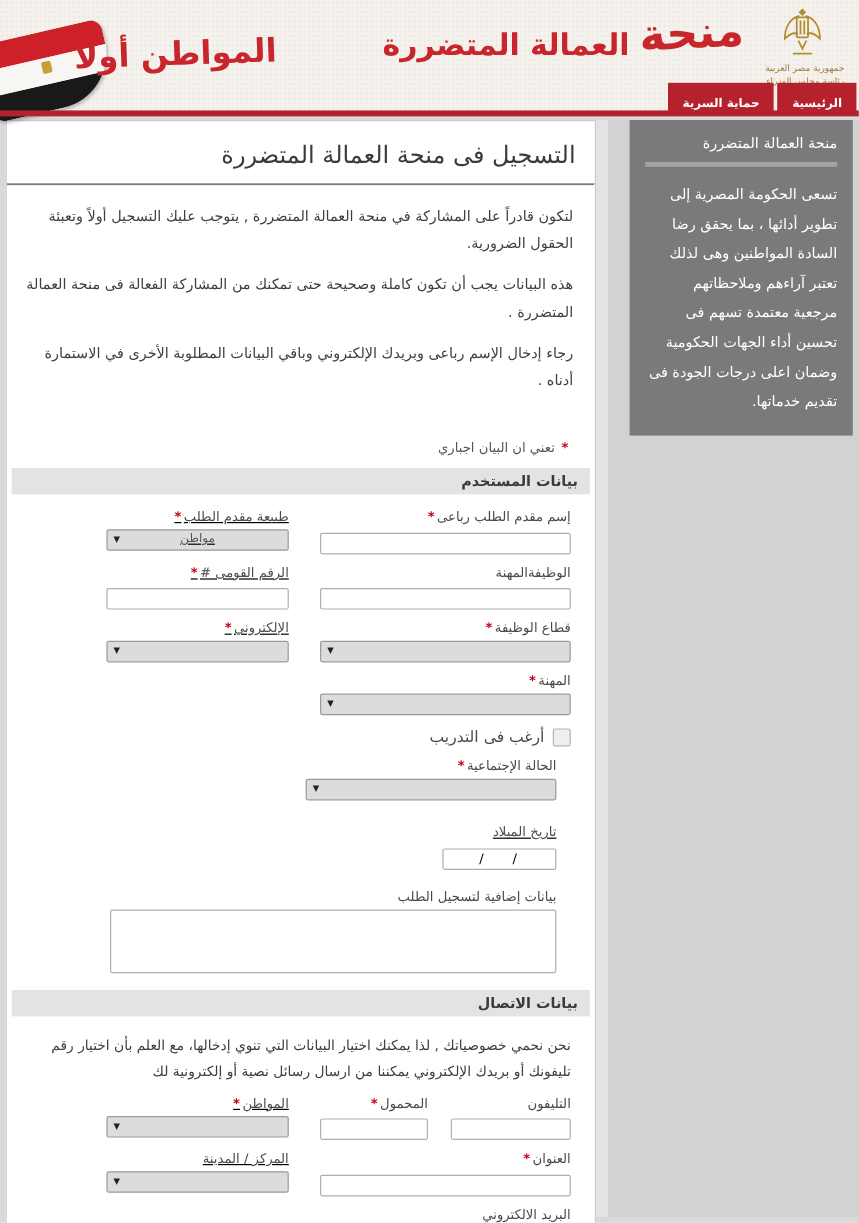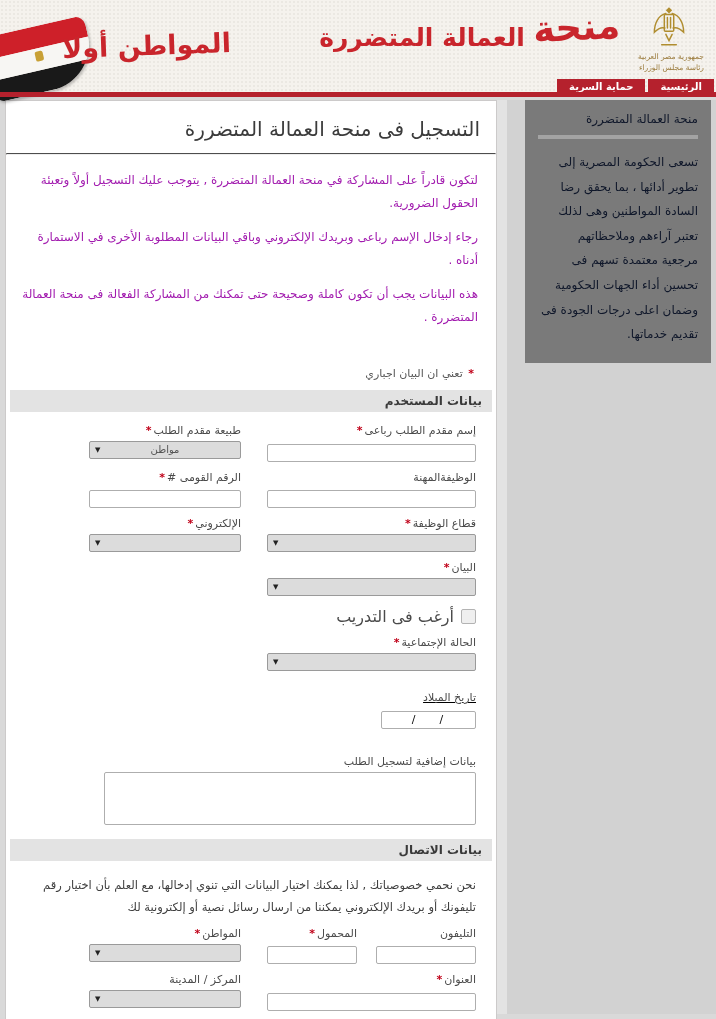--- a/index.html
+++ b/index.html
@@ -29,71 +29,71 @@
   .brand{position:absolute;top:6px;right:96px;display:flex;direction:rtl;align-items:flex-start;}
   .brand .w1{font-size:37px;font-weight:bold;color:#c9252c;letter-spacing:-1px;transform:rotate(-3deg);}
   .brand .w2{font-size:25px;font-weight:bold;color:#c9252c;margin-top:17px;margin-right:8px;}
   .slogan{position:absolute;top:30px;left:62px;font-size:27px;font-weight:bold;color:#c9252c;transform:rotate(-2deg);}
   .gov-logo{position:absolute;top:4px;right:12px;width:70px;}
   .gov-logo svg{display:block;margin:0 auto;}
   .gov-caption{font-size:7.5px;color:#9b7b3c;line-height:1.5;margin-top:1px;white-space:nowrap;}
   .nav{position:absolute;bottom:1px;right:2px;display:flex;direction:rtl;gap:3px;}
   .nav-btn{
     background:#b5212d;color:#fff;font-size:10px;font-weight:bold;
-    padding:2px 12px 3px;cursor:pointer;line-height:1.2;
+    padding:12px 12px 3px;cursor:pointer;line-height:1.2;
   }
   
   .page-body{display:flex;direction:rtl;align-items:flex-start;padding-top:3px;height:914px;}
   .side-col{width:209px;flex:none;background:#d2d2d2;height:100%;}
   .gap-strip{width:10px;flex:none;background:#e3e3e3;height:100%;}
   .main-col{flex:1;height:100%;}
   .panel{
     background:#fff;border:1px solid #cccaca;margin-left:5px;min-height:902px;
     box-sizing:border-box;
   }
   
   .side-box{
-    background:#7a7a7a;color:#0f172a;margin:0 5px 0 18px;
+    background:#7a7a7a;color:#ffffff;margin:0 5px 0 18px;
     padding:10px 13px 16px;box-sizing:border-box;
   }
   .side-title{font-size:12px;margin:2px 0 9px;}
   .side-divider{height:4px;background:#a3a3a3;margin:0 0 11px;}
   .side-text{font-size:12px;line-height:2.05;text-align:right;}
   
   .page-title{font-size:20px;color:#3b3b3b;padding:16px 16px 12px;}
   .title-rule{border-top:1px solid #4d4d4d;margin:0;}
-  .intro{padding:14px 18px 4px 10px;font-size:12px;color:#a21caf;line-height:1.95;}
+  .intro{padding:14px 18px 4px 10px;font-size:12px;color:#404040;line-height:1.95;}
   .intro p{margin:0 0 10px;}
   .req-note{margin:24px 20px 10px;font-size:11px;color:#555;text-align:right;}
   .req{color:#c00018;font-weight:bold;margin:0 2px;}
   .section-bar{
     background:#e3e3e3;margin:4px 4px 12px;height:22px;line-height:22px;
     padding-right:10px;font-size:12px;font-weight:bold;color:#3a3a3a;
   }
   .frow{display:flex;direction:rtl;justify-content:space-between;padding:0 20px 0 83px;margin-bottom:9px;}
   .fr{width:209px;flex:none;}
-  .fl{width:152px;flex:none;}
+  .fl{width:152px;flex:none;text-decoration:underline;}
   .flabel{font-size:11px;color:#4a4a4a;margin-bottom:4px;display:block;text-align:right;}
   .tinput{
     width:100%;box-sizing:border-box;height:18px;border:1px solid #aeaeae;border-radius:2px;
     background:#fff;font-size:11px;padding:1px 5px;font-family:inherit;
   }
   .select{
     position:relative;height:18px;background:#dcdcdc;border:1px solid #9a9a9a;border-radius:2px;
     box-sizing:border-box;cursor:pointer;
   }
   .select .val{display:block;text-align:center;font-size:10px;color:#555;line-height:16px;}
   .select .arrow{position:absolute;left:5px;top:50%;transform:translateY(-50%);font-size:7px;color:#222;line-height:1;}
   .chk-row{display:flex;direction:rtl;align-items:center;padding:2px 20px 0;margin-bottom:10px;}
   .checkbox{
     width:13px;height:13px;background:#efefef;border:1px solid #b3b3b3;border-radius:2px;
     display:inline-block;margin-left:7px;cursor:pointer;flex:none;
   }
-  .chk-label{font-size:16px;color:#4a4a4a;}
-  .single{padding:0 20px;margin-bottom:9px;}
+  .chk-label{font-size:13px;color:#4a4a4a;}
+  .single{padding:0 32px;margin-bottom:9px;}
   .date-input{width:95px;text-align:center;letter-spacing:2px;}
   .textarea{
     display:block;width:372px;height:53px;box-sizing:border-box;border:1px solid #aeaeae;border-radius:2px;
     background:#fff;resize:none;font-family:inherit;font-size:11px;margin:0;
   }
   .privacy{padding:2px 20px 8px;font-size:11.5px;color:#3e3e3e;line-height:1.9;text-align:right;}
   .duo{display:flex;direction:rtl;justify-content:space-between;}
   .duo .phone{width:100px;flex:none;}
   .duo .mobile{width:90px;flex:none;}
 </style>
@@ -150,22 +150,22 @@
   <div class="gap-strip"></div>
 
   <div class="main-col">
     <div class="panel">
 
       <div class="page-title">التسجيل فى منحة العمالة المتضررة</div>
       <hr class="title-rule">
 
       <div class="intro">
         <p>لتكون قادراً على المشاركة في منحة العمالة المتضررة , يتوجب عليك التسجيل أولاً وتعبئة الحقول الضرورية.</p>
+        <p>هذه البيانات يجب أن تكون كاملة وصحيحة حتى تمكنك من المشاركة الفعالة فى منحة العمالة المتضررة .</p>
         <p>رجاء إدخال الإسم رباعى وبريدك الإلكتروني وباقي البيانات المطلوبة الأخرى في الاستمارة أدناه .</p>
-        <p>هذه البيانات يجب أن تكون كاملة وصحيحة حتى تمكنك من المشاركة الفعالة فى منحة العمالة المتضررة .</p>
       </div>
 
       <div class="req-note">
         <span class="req">*</span>
         <span>تعني ان البيان اجباري</span>
       </div>
 
       <div class="section-bar">بيانات المستخدم</div>
 
       <div class="frow">
@@ -218,21 +218,21 @@
           <div class="select">
             <span class="val"></span>
             <span class="arrow">▼</span>
           </div>
         </div>
       </div>
 
       <div class="frow">
         <div class="fr">
           <span class="flabel">
-            <span>البيان</span><span class="req">*</span>
+            <span>المهنة</span><span class="req">*</span>
           </span>
           <div class="select">
             <span class="val"></span>
             <span class="arrow">▼</span>
           </div>
         </div>
         <div class="fl"></div>
       </div>
 
       <div class="chk-row">
@@ -250,21 +250,21 @@
         </div>
       </div>
 
       <div class="single" style="margin-top:20px;text-decoration:underline;">
         <span class="flabel">
           <span>تاريخ الميلاد</span>
         </span>
         <input class="tinput date-input" type="text" value="/    /" style="">
       </div>
 
-      <div class="single" style="margin-top:26px;">
+      <div class="single" style="margin-top:16px;">
         <span class="flabel">
           <span>بيانات إضافية لتسجيل الطلب</span>
         </span>
         <textarea class="textarea" style=""></textarea>
       </div>
 
       <div class="section-bar" style="margin-top:14px;">بيانات الاتصال</div>
 
       <div class="privacy">نحن نحمي خصوصياتك , لذا يمكنك اختيار البيانات التي تنوي إدخالها، مع العلم بأن اختيار رقم تليفونك أو بريدك الإلكتروني يمكننا من ارسال رسائل نصية أو إلكترونية لك</div>
 

